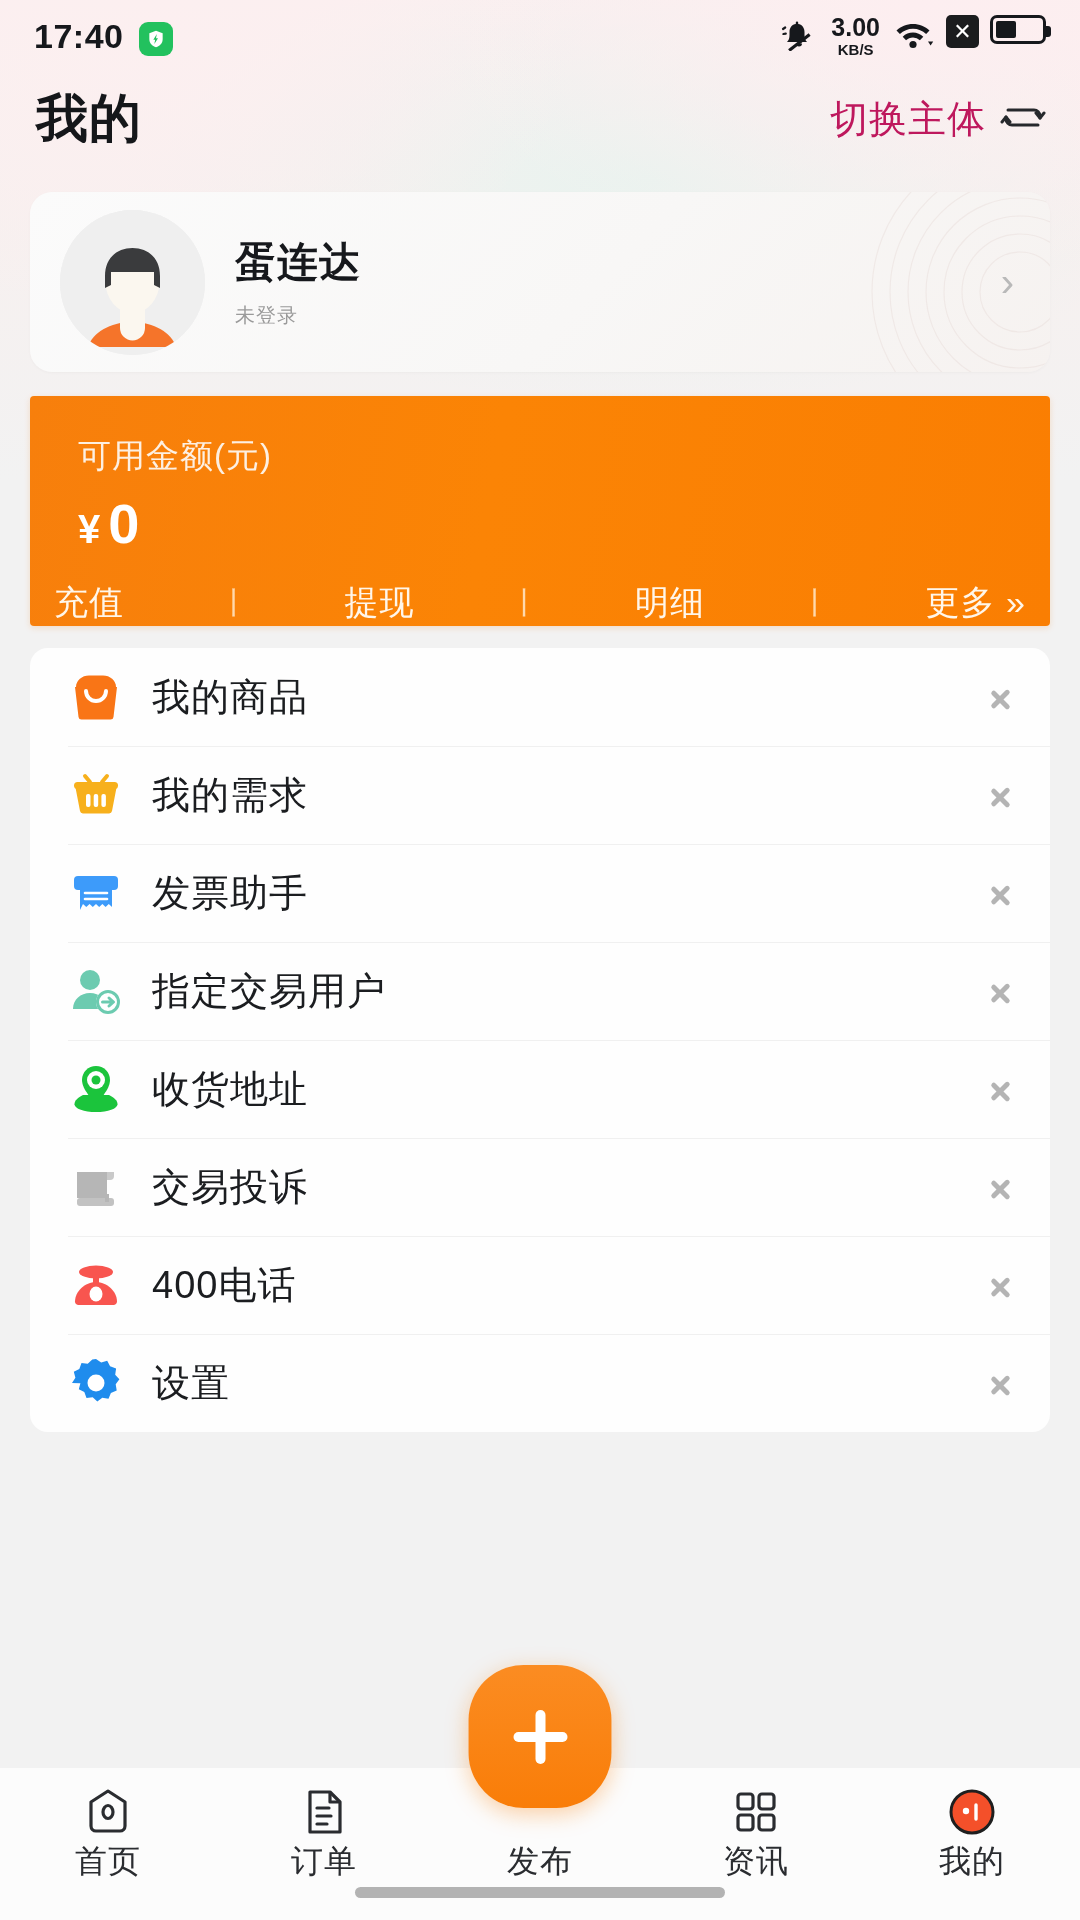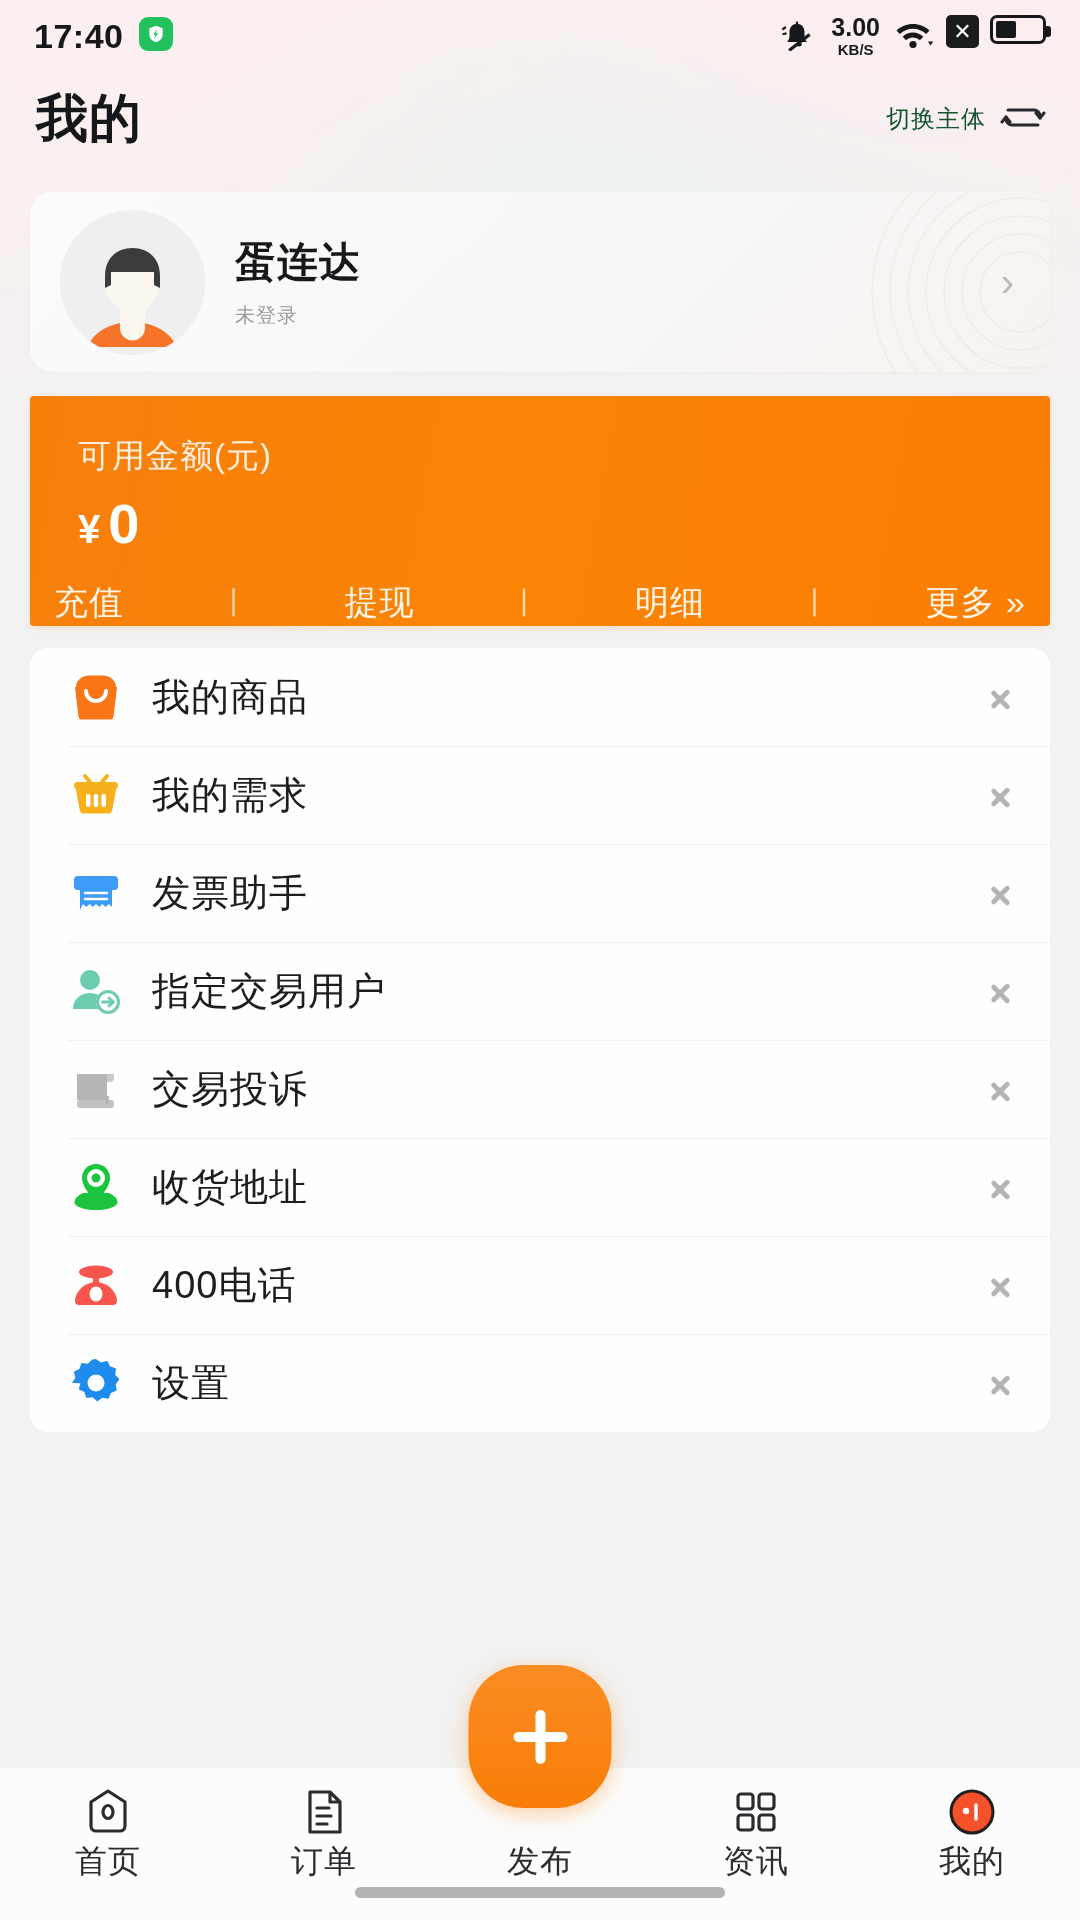--- a/index.html
+++ b/index.html
@@ -19,21 +19,21 @@
       radial-gradient(ellipse 700px 300px at 60% 30%, #e9f3ef 0%, rgba(233,243,239,0) 75%),
       linear-gradient(180deg,#fbeff0 0%,#f7f0ef 35%,#f2f2f2 80%);
     z-index:0;
   }
   
   .statusbar {
     position:relative; z-index:3;
     height:72px; display:flex; align-items:center;
     padding:0 34px; justify-content:space-between;
   }
-  .sb-left { display:flex; align-items:flex-start; gap:16px; }
+  .sb-left { display:flex; align-items:flex-end; gap:16px; }
   .sb-time { font-size:34px; font-weight:700; color:#16181c; letter-spacing:.5px; }
   .shield {
     width:34px; height:34px; border-radius:9px; background:#22c15e;
     display:flex; align-items:center; justify-content:center;
   }
   .shield svg { width:20px; height:20px; }
   .sb-right { display:flex; align-items:flex-start; gap:11px; }
   .sb-right svg { display:block; }
   .netspeed { display:flex; flex-direction:column; align-items:center; line-height:1; }
   .netspeed .n1 { font-size:25px; font-weight:700; color:#16181c; }
@@ -54,21 +54,21 @@
   .batt i { display:block; height:100%; width:45%; background:#16181c; border-radius:2px; }
 
   
   .header {
     position:relative; z-index:3;
     height:94px; display:flex; align-items:center; justify-content:space-between;
     padding:0 34px 0 36px;
   }
   .page-title { font-size:52px; font-weight:700; color:#15171a; letter-spacing:1px; }
   .switch-entity { display:flex; align-items:center; gap:14px; }
-  .switch-entity .txt { font-size:24px; color:#14532d; letter-spacing:1px; }
+  .switch-entity .txt { font-size:38px; color:#be185d; letter-spacing:1px; }
 
   
   .profile-card {
     position:relative; z-index:3;
     margin:26px 30px 0 30px; height:180px;
     background:linear-gradient(135deg,#fbfbfb 0%,#f8f7f6 55%,#f6f2f0 100%);
     border-radius:22px;
     display:flex; align-items:center; padding:0 30px;
     overflow:hidden;
     box-shadow:0 1px 3px rgba(0,0,0,0.03);
@@ -324,40 +324,40 @@
         <path d="M33.5 38h10M40 34l4.5 4-4.5 4" stroke="#6ccbb0" stroke-width="3" fill="none" stroke-linecap="round" stroke-linejoin="round"></path>
       </svg>
     </span>
     <span class="menu-label">指定交易用户</span>
     <span class="chev"></span>
   </div>
 
   <div class="menu-item">
     <span class="menu-icon">
       <svg viewBox="0 0 54 54">
+        <path d="M14 33c-5 2.4-8.5 5.6-8.5 9.2C5.5 46.6 15 50 27 50s21.5-3.4 21.5-7.8c0-3.6-3.5-6.8-8.5-9.2z" fill="#1bc43c"></path>
+        <path d="M27 4c-7.7 0-14 6.2-14 13.9 0 9.8 11.4 20.6 13 22a1.6 1.6 0 002 0c1.6-1.4 13-12.2 13-22C41 10.2 34.7 4 27 4z" fill="#1bc43c"></path>
+        <circle cx="27" cy="18" r="9" fill="#ffffff"></circle>
+        <circle cx="27" cy="18" r="4.5" fill="#1bc43c"></circle>
+      </svg>
+    </span>
+    <span class="menu-label">收货地址</span>
+    <span class="chev"></span>
+  </div>
+
+  <div class="menu-item">
+    <span class="menu-icon">
+      <svg viewBox="0 0 54 54">
         <path d="M8 12h30v26H8z" fill="#b6b6b6"></path>
         <path d="M38 12h7v4a4 4 0 01-4 4h-3z" fill="#c9c9c9"></path>
         <rect x="8" y="38" width="37" height="8" rx="3" fill="#c2c2c2"></rect>
         <rect x="36" y="34" width="4" height="8" fill="#b6b6b6"></rect>
       </svg>
     </span>
     <span class="menu-label">交易投诉</span>
-    <span class="chev"></span>
-  </div>
-
-  <div class="menu-item">
-    <span class="menu-icon">
-      <svg viewBox="0 0 54 54">
-        <path d="M14 33c-5 2.4-8.5 5.6-8.5 9.2C5.5 46.6 15 50 27 50s21.5-3.4 21.5-7.8c0-3.6-3.5-6.8-8.5-9.2z" fill="#1bc43c"></path>
-        <path d="M27 4c-7.7 0-14 6.2-14 13.9 0 9.8 11.4 20.6 13 22a1.6 1.6 0 002 0c1.6-1.4 13-12.2 13-22C41 10.2 34.7 4 27 4z" fill="#1bc43c"></path>
-        <circle cx="27" cy="18" r="9" fill="#ffffff"></circle>
-        <circle cx="27" cy="18" r="4.5" fill="#1bc43c"></circle>
-      </svg>
-    </span>
-    <span class="menu-label">收货地址</span>
     <span class="chev"></span>
   </div>
 
   <div class="menu-item">
     <span class="menu-icon">
       <svg viewBox="0 0 54 54">
         <ellipse cx="27" cy="14" rx="17" ry="6.5" fill="#f8554f"></ellipse>
         <rect x="24" y="16" width="6" height="12" rx="3" fill="#f8554f"></rect>
         <path d="M27 24c-11 0-21 9.5-21 19.5 0 2 1.6 3.5 3.6 3.5h34.8c2 0 3.6-1.5 3.6-3.5C48 33.5 38 24 27 24z" fill="#f8554f"></path>
         <ellipse cx="27" cy="36" rx="6.5" ry="7.5" fill="#ffffff"></ellipse>

